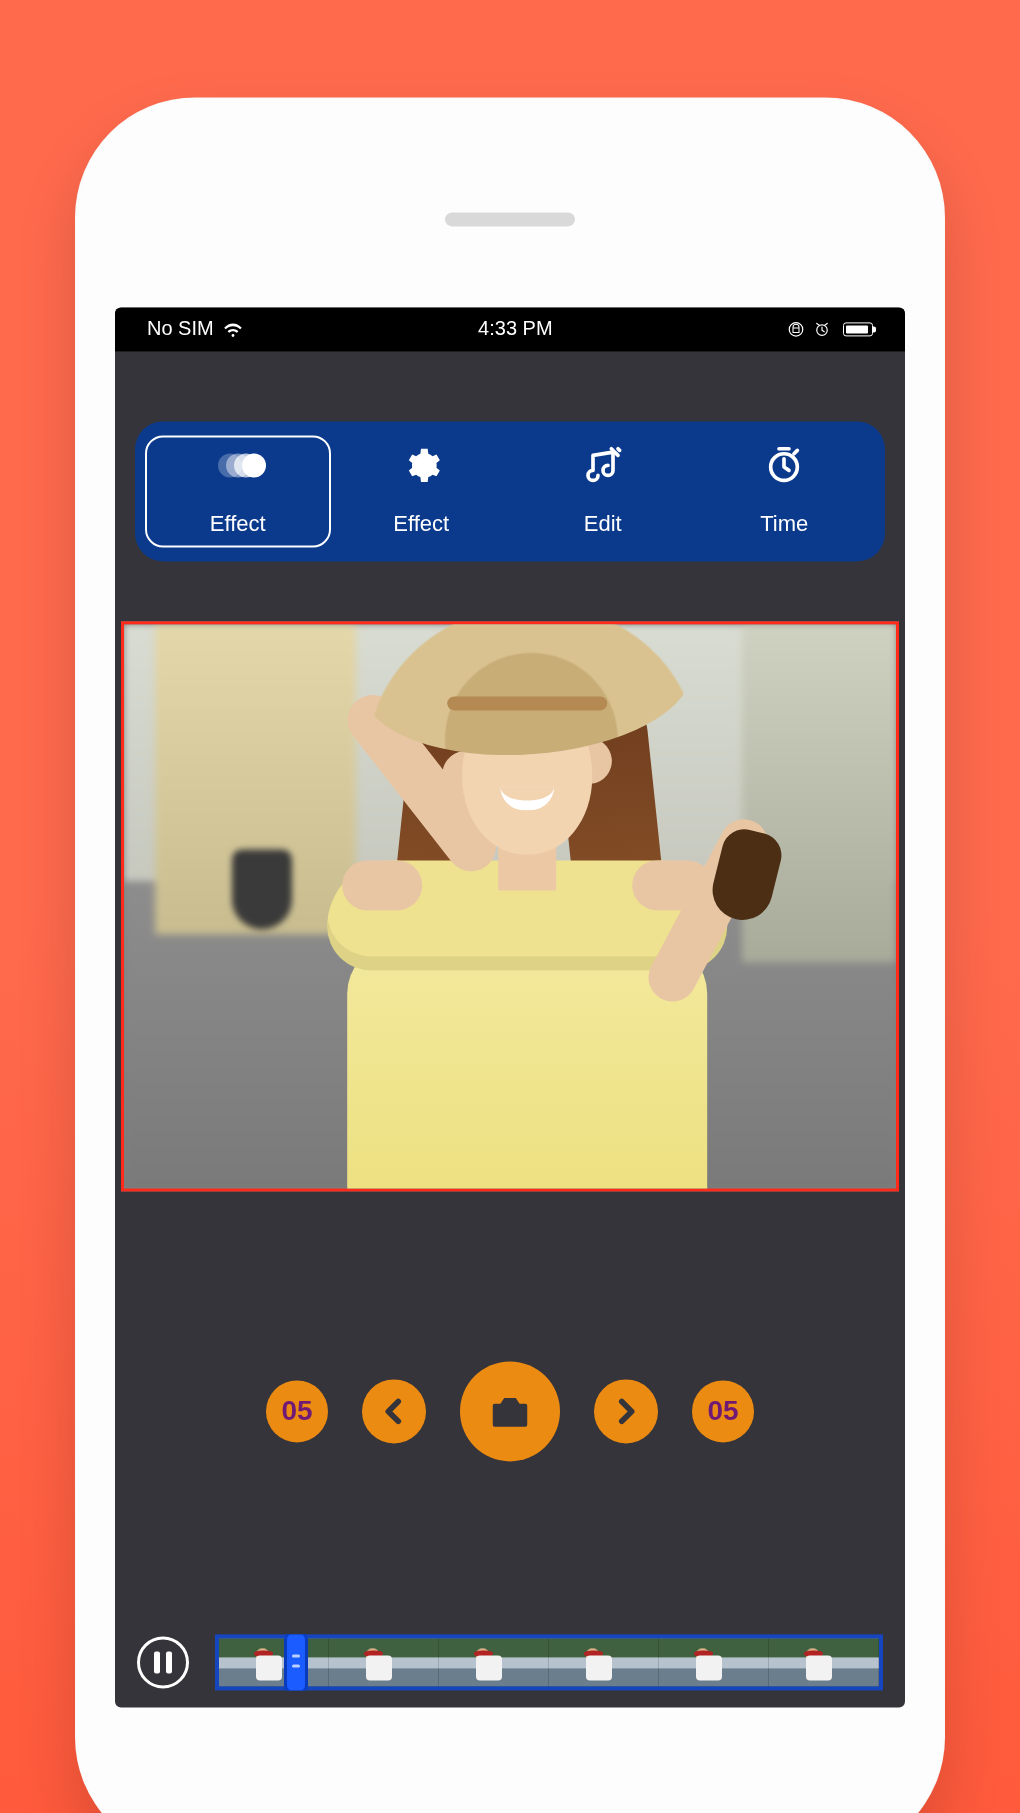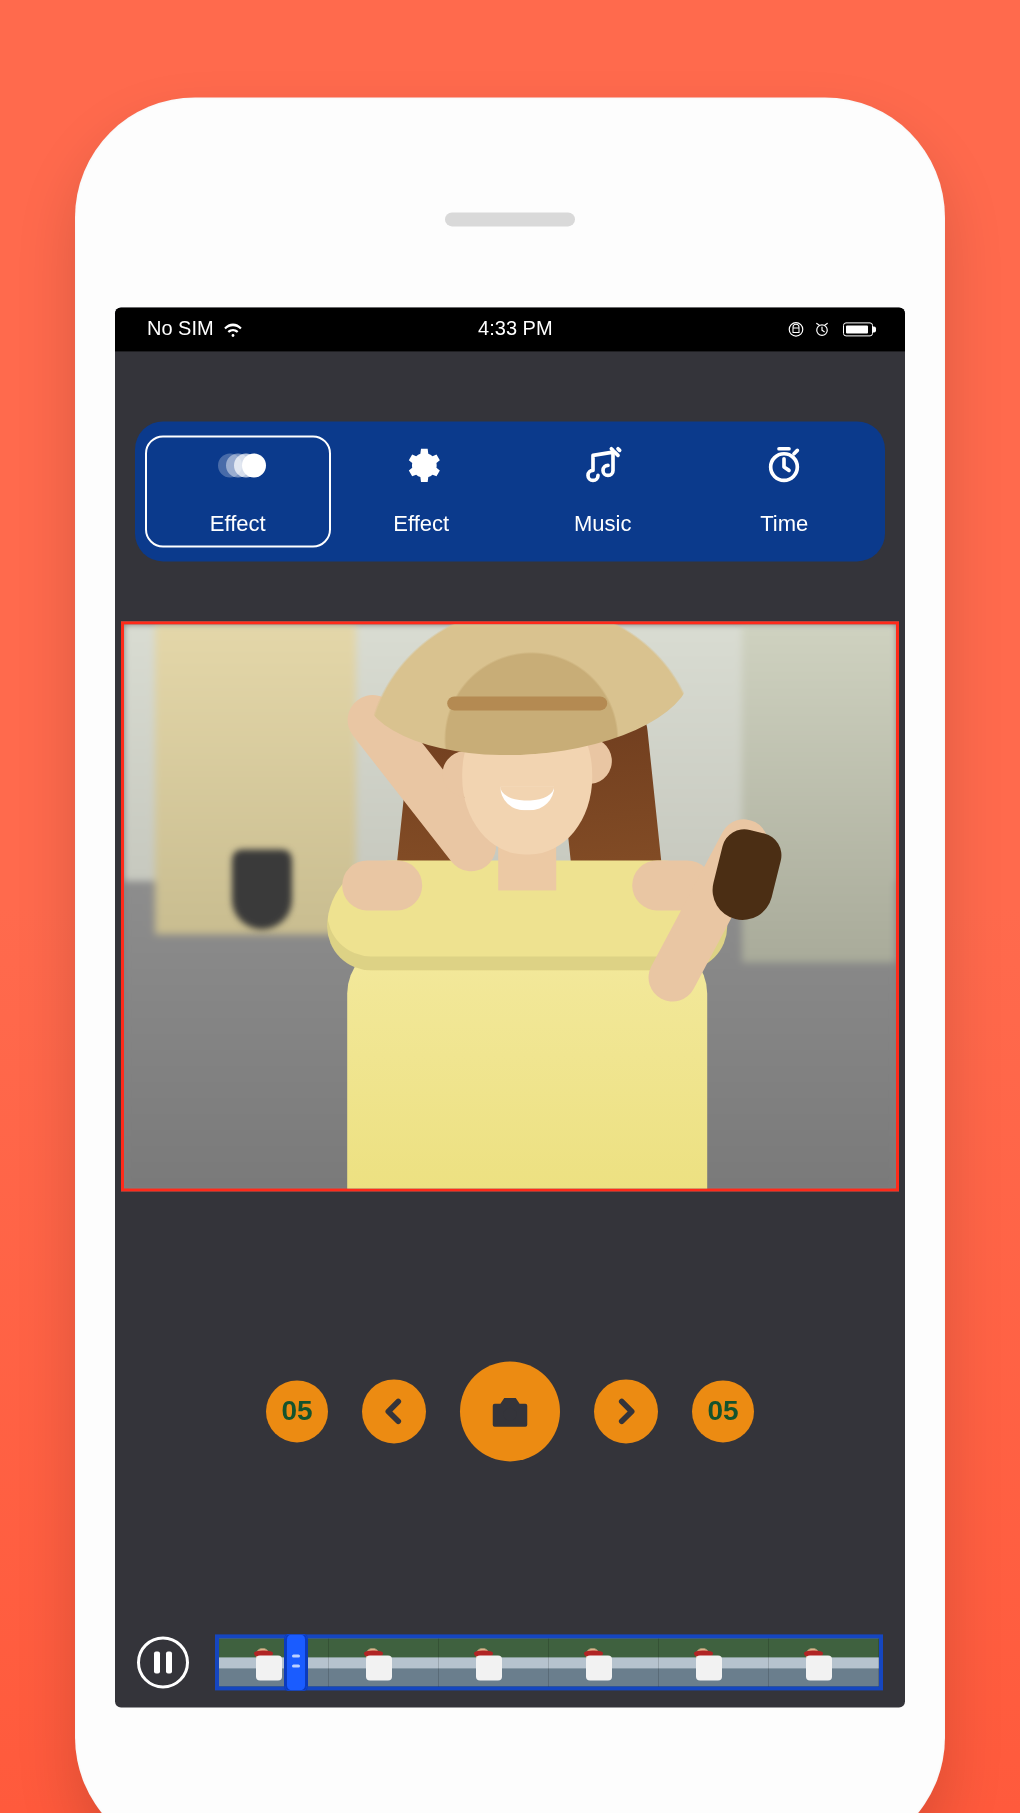--- a/index.html
+++ b/index.html
@@ -233,21 +233,21 @@
   
   .controls {
     margin-top: 170px;
     display:flex; justify-content:center; align-items:center;
     gap: 34px;
   }
   .circ {
     background:#ec8b12;
     border-radius:50%;
     display:flex; align-items:center; justify-content:center;
-    color:#14532d;
+    color:#701a75;
     cursor:pointer;
   }
   .sm { width:62px; height:62px; font-size:28px; font-weight:700;}
   .md { width:64px; height:64px; }
   .lg { width:100px; height:100px; }
   .md svg, .lg svg { width:34px; height:34px; }
   .lg svg { width:46px; height:46px; }
   .md svg *, .lg svg * { fill:#34343a; }
   .md svg .stroke, .lg svg .stroke { fill:none; stroke:#34343a; stroke-width:4; stroke-linecap:round; stroke-linejoin:round; }
 
@@ -352,21 +352,21 @@
         </div>
         <div class="lbl">Effect</div>
       </div>
       <div class="tool">
         <div class="ticon">
           <svg viewBox="0 0 24 24">
               <path d="M9 18a3 3 0 11-3-3V6l12-2v11a3 3 0 11-3-3"></path>
               <path d="M19 4l2 2M21 2l1 1M17 2l1 1"></path>
             </svg>
         </div>
-        <div class="lbl">Music</div>
+        <div class="lbl">Edit</div>
       </div>
       <div class="tool">
         <div class="ticon">
           <svg viewBox="0 0 24 24">
               <circle cx="12" cy="13" r="8"></circle>
               <path d="M12 8v5l3 2M9 2h6M18 5l2-2"></path>
             </svg>
         </div>
         <div class="lbl">Time</div>
       </div>

